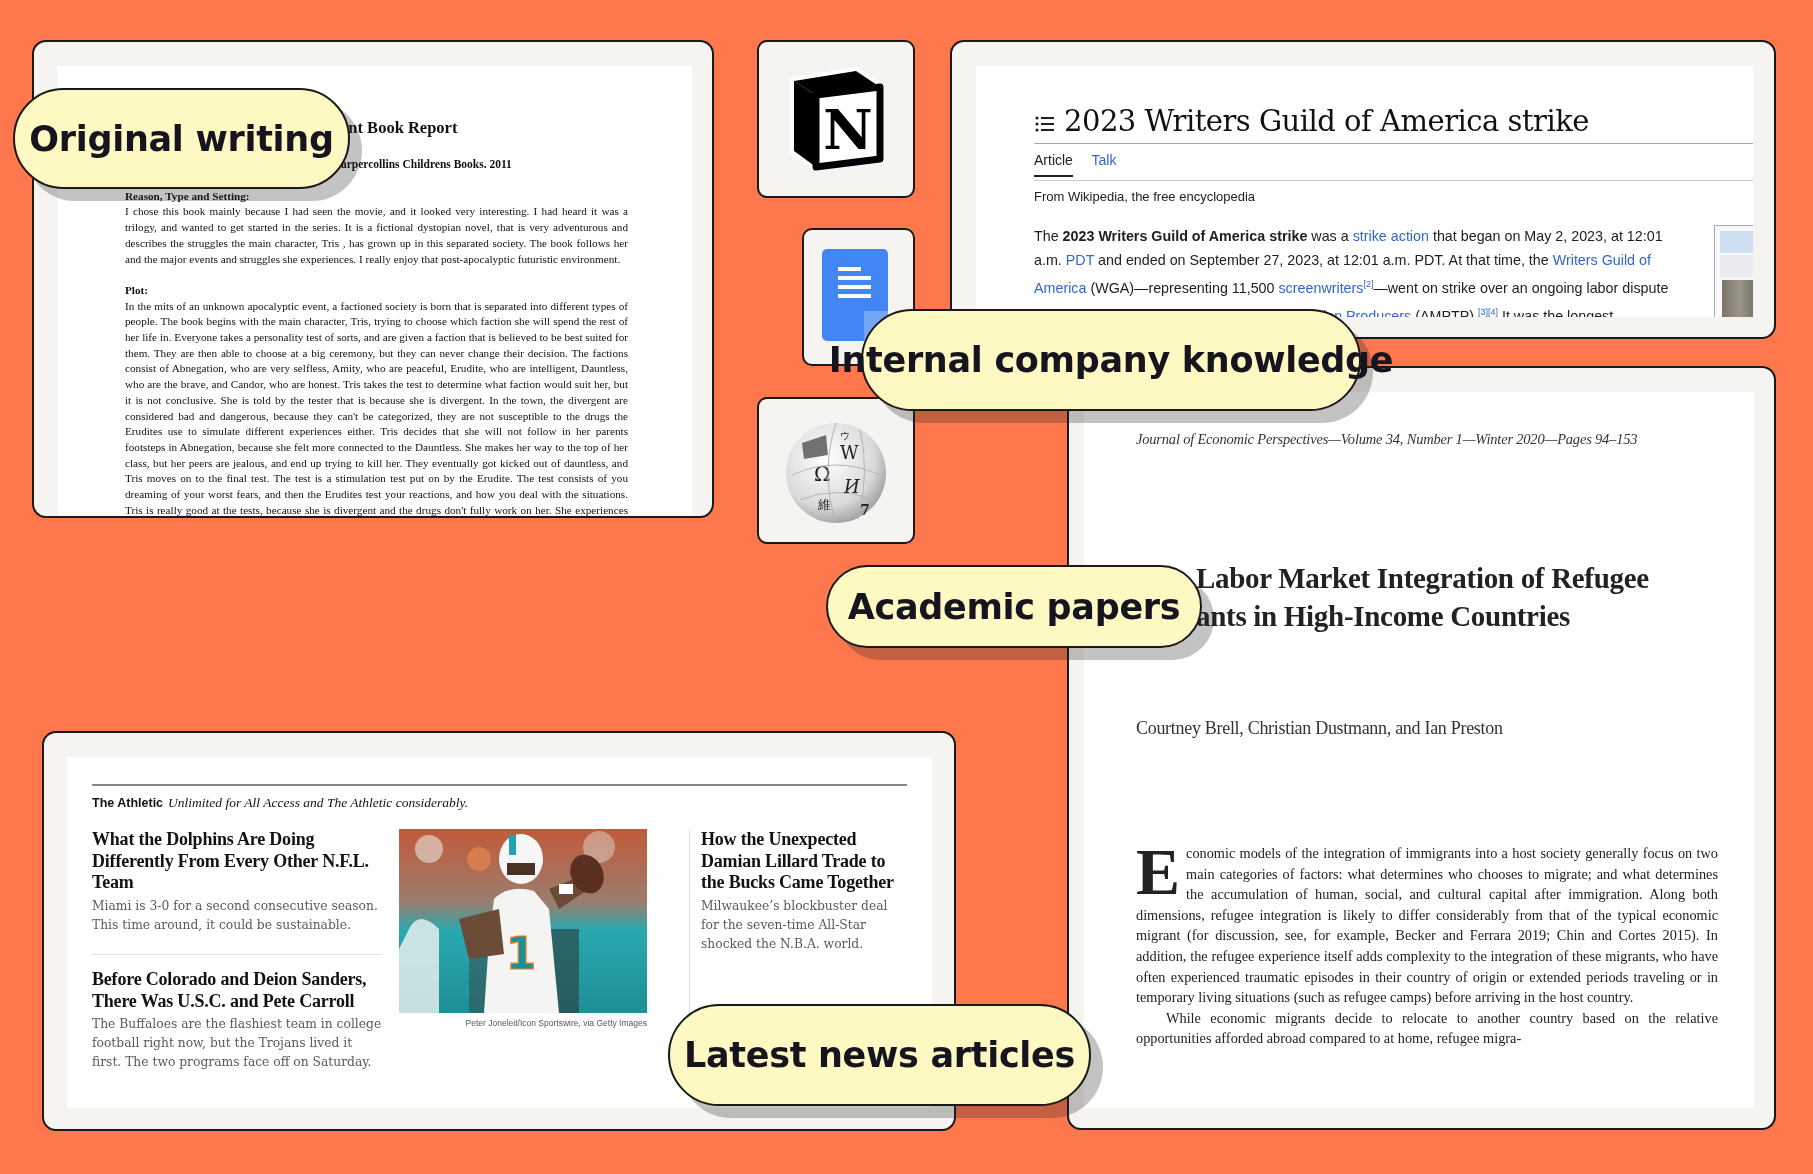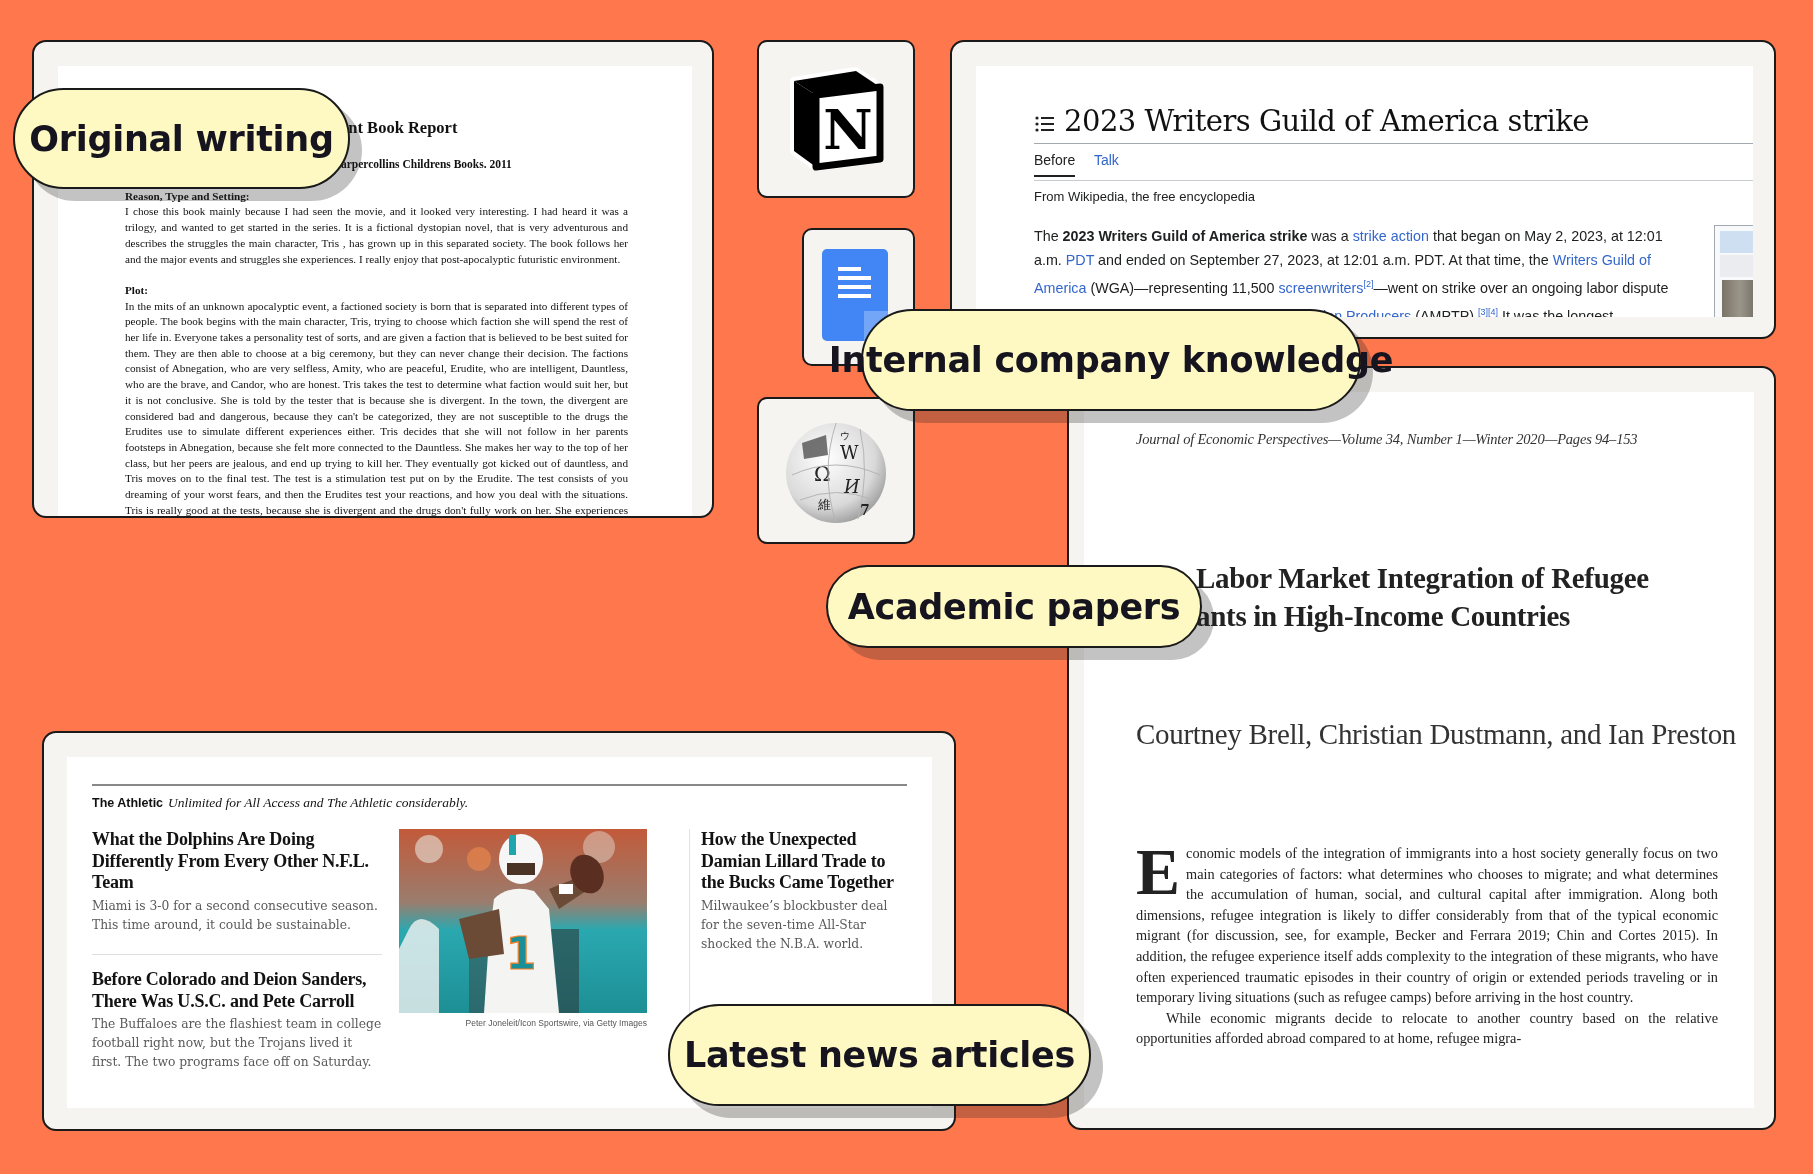--- a/index.html
+++ b/index.html
@@ -44,21 +44,21 @@
   .wk-infobox .b2 { position: absolute; left: 5px; top: 29px; right: 0; height: 22px; background: #eaecf0; }
   .wk-infobox .b3 { position: absolute; left: 7px; top: 54px; right: 0; height: 40px; background: linear-gradient(90deg,#7a7467,#9b968a,#6f6a60); }
 
   
   #c-paper { left: 1067px; top: 366px; width: 709px; height: 764px; }
   #c-paper .page { left: 15px; top: 24px; width: 670px; height: 716px; }
   .pp { font-family: "Liberation Serif", serif; color: #222; }
   .pp-journal { position: absolute; left: 52px; top: 39px; font-style: italic; font-size: 14.5px; color: #333; letter-spacing: -0.2px; }
   .pp-title { position: absolute; left: 52px; top: 167px; font-size: 29px; font-weight: bold; line-height: 38px; color: #222; letter-spacing: -0.3px; }
   .pp-title .l1 { padding-left: 0; }
-  .pp-authors { position: absolute; left: 52px; top: 326px; font-size: 29px; color: #333; letter-spacing: -0.3px; }
+  .pp-authors { position: absolute; left: 52px; top: 326px; font-size: 18px; color: #333; letter-spacing: -0.3px; }
   .pp-body { position: absolute; left: 52px; top: 451px; width: 582px; font-size: 14.3px; line-height: 20.6px; text-align: justify; color: #222; }
   .pp-drop { float: left; font-size: 66px; line-height: 54px; font-weight: bold; margin: 2px 6px 0 0; height: 56px; }
   .pp-indent { text-indent: 30px; }
 
   
   #c-news { left: 42px; top: 731px; width: 914px; height: 400px; }
   #c-news .page { left: 23px; top: 24px; width: 865px; height: 351px; }
   .nw-rule { position: absolute; left: 25px; right: 25px; top: 27px; height: 2px; background: #888; }
   .nw-brand { position: absolute; left: 25px; top: 38px; font-size: 12.5px; color: #121212; }
   .nw-brand b { font-weight: bold; margin-right: 5px; }
@@ -154,21 +154,21 @@
       <circle cx="2" cy="2" r="1.6" fill="#202122"></circle>
         <rect x="6" y="1" width="13" height="2" fill="#202122"></rect>
       <circle cx="2" cy="8" r="1.6" fill="#202122"></circle>
         <rect x="6" y="7" width="13" height="2" fill="#202122"></rect>
       <circle cx="2" cy="14" r="1.6" fill="#202122"></circle>
         <rect x="6" y="13" width="13" height="2" fill="#202122"></rect>
     </svg>
     <div class="wk-title" style="left:88px">2023 Writers Guild of America strike</div>
     <div class="wk-rule"></div>
     <div class="wk-tabs">
-      <span class="wk-tab-active">Before</span>
+      <span class="wk-tab-active">Article</span>
       <span class="wk-tab">Talk</span>
     </div>
     <div class="wk-rule2"></div>
     <div class="wk-from">From Wikipedia, the free encyclopedia</div>
     <div class="wk-body"><span>The </span><b>2023 Writers Guild of America strike</b><span> was a </span><a>strike action</a><span> that began on May 2, 2023, at 12:01 a.m. </span><a>PDT</a><span> and ended on September 27, 2023, at 12:01 a.m. PDT. At that time, the </span><a>Writers Guild of America</a><span> (WGA)—representing 11,500 </span><a>screenwriters</a><sup>[2]</sup><span>—went on strike over an ongoing labor dispute with the </span><a style="text-decoration:underline">Alliance of Motion Picture and Television Producers</a><span> (AMPTP).</span><sup>[3][4]</sup><span> It was the longest</span></div>
     <div class="wk-infobox">
       <div class="b1"></div>
         <div class="b2"></div>
         <div class="b3"></div>
     </div>

